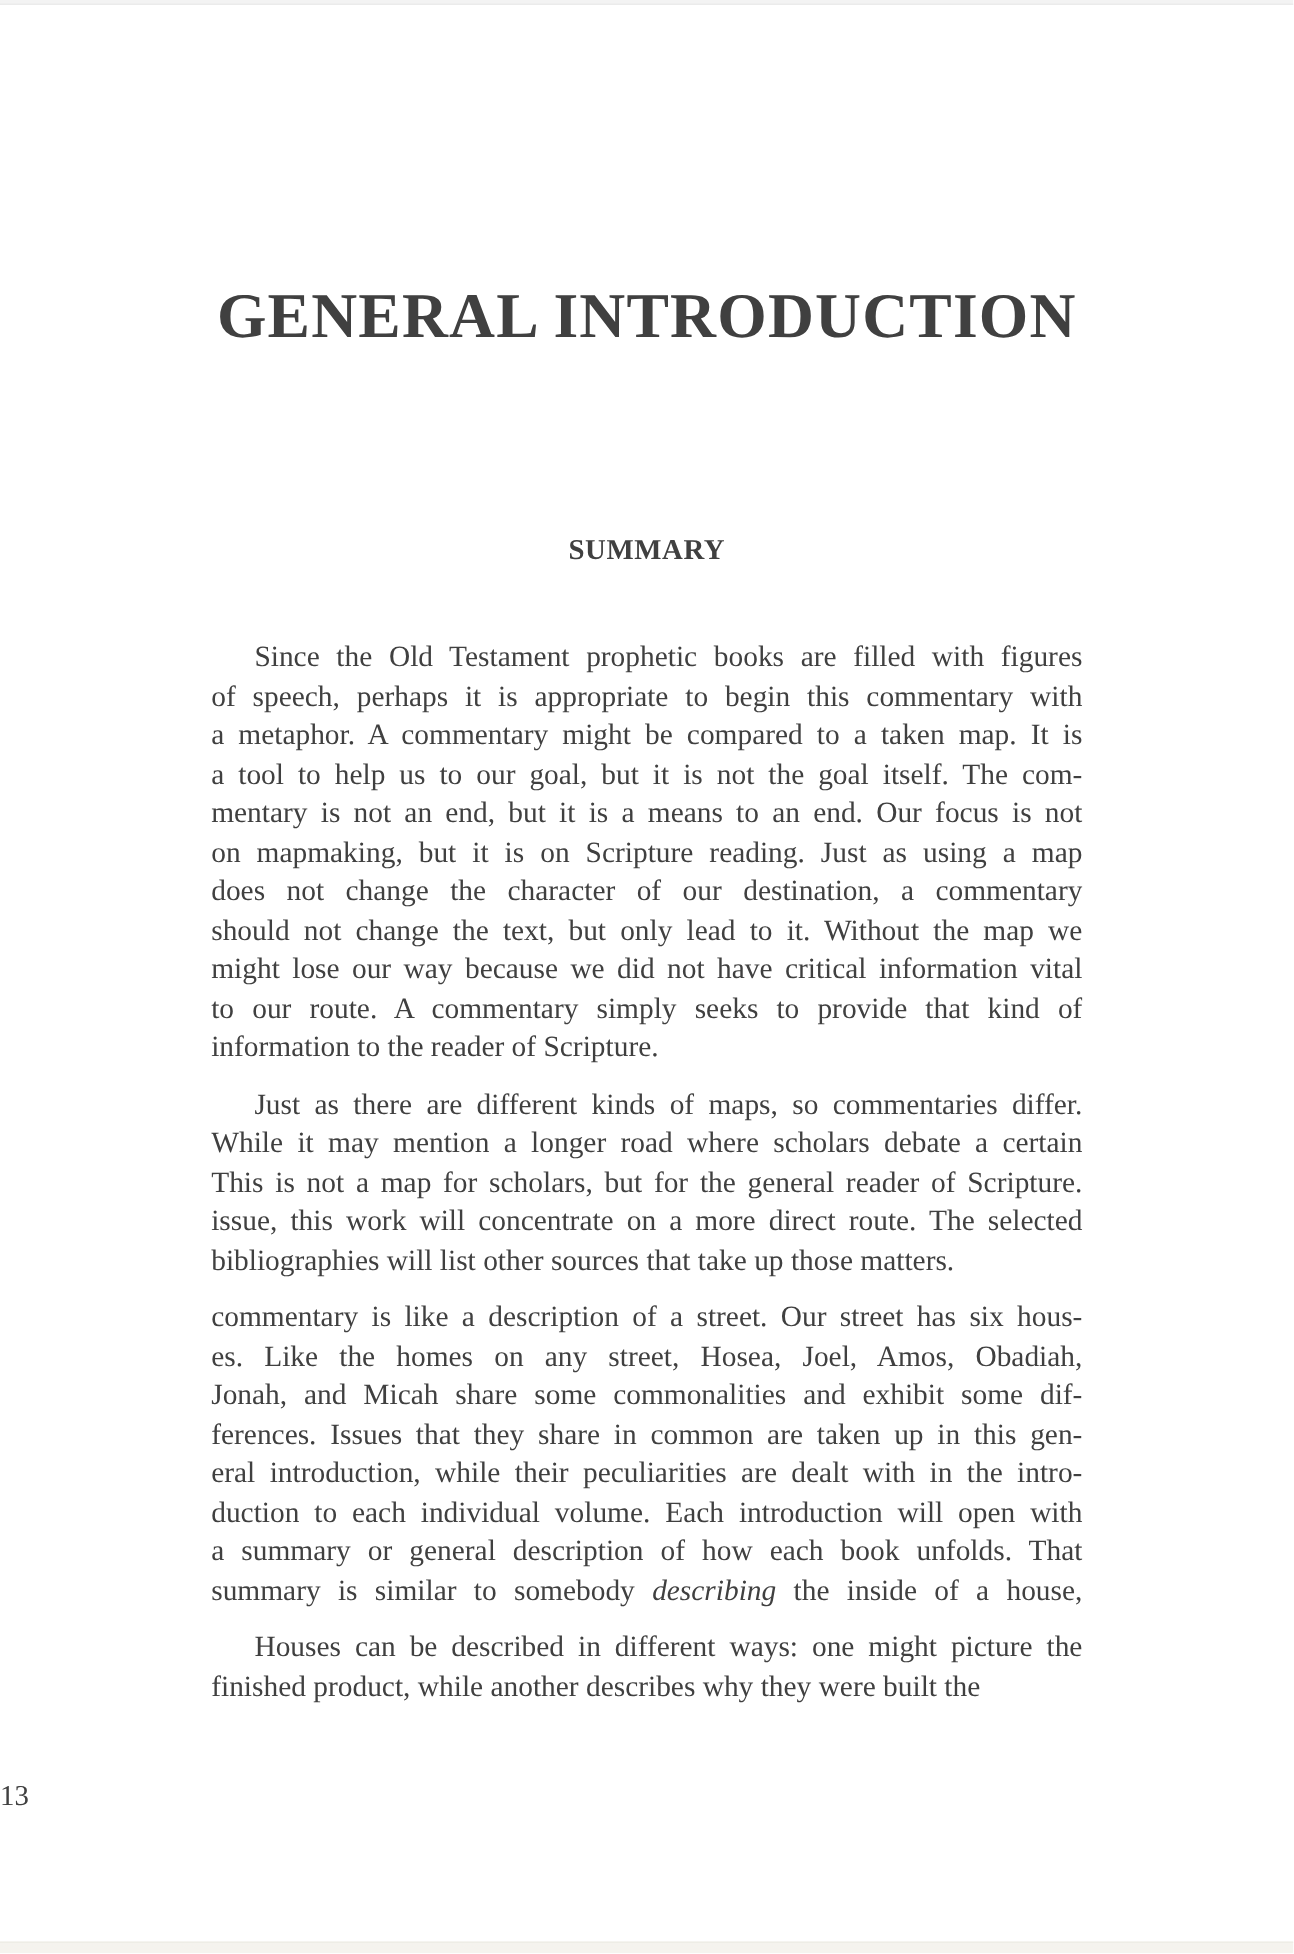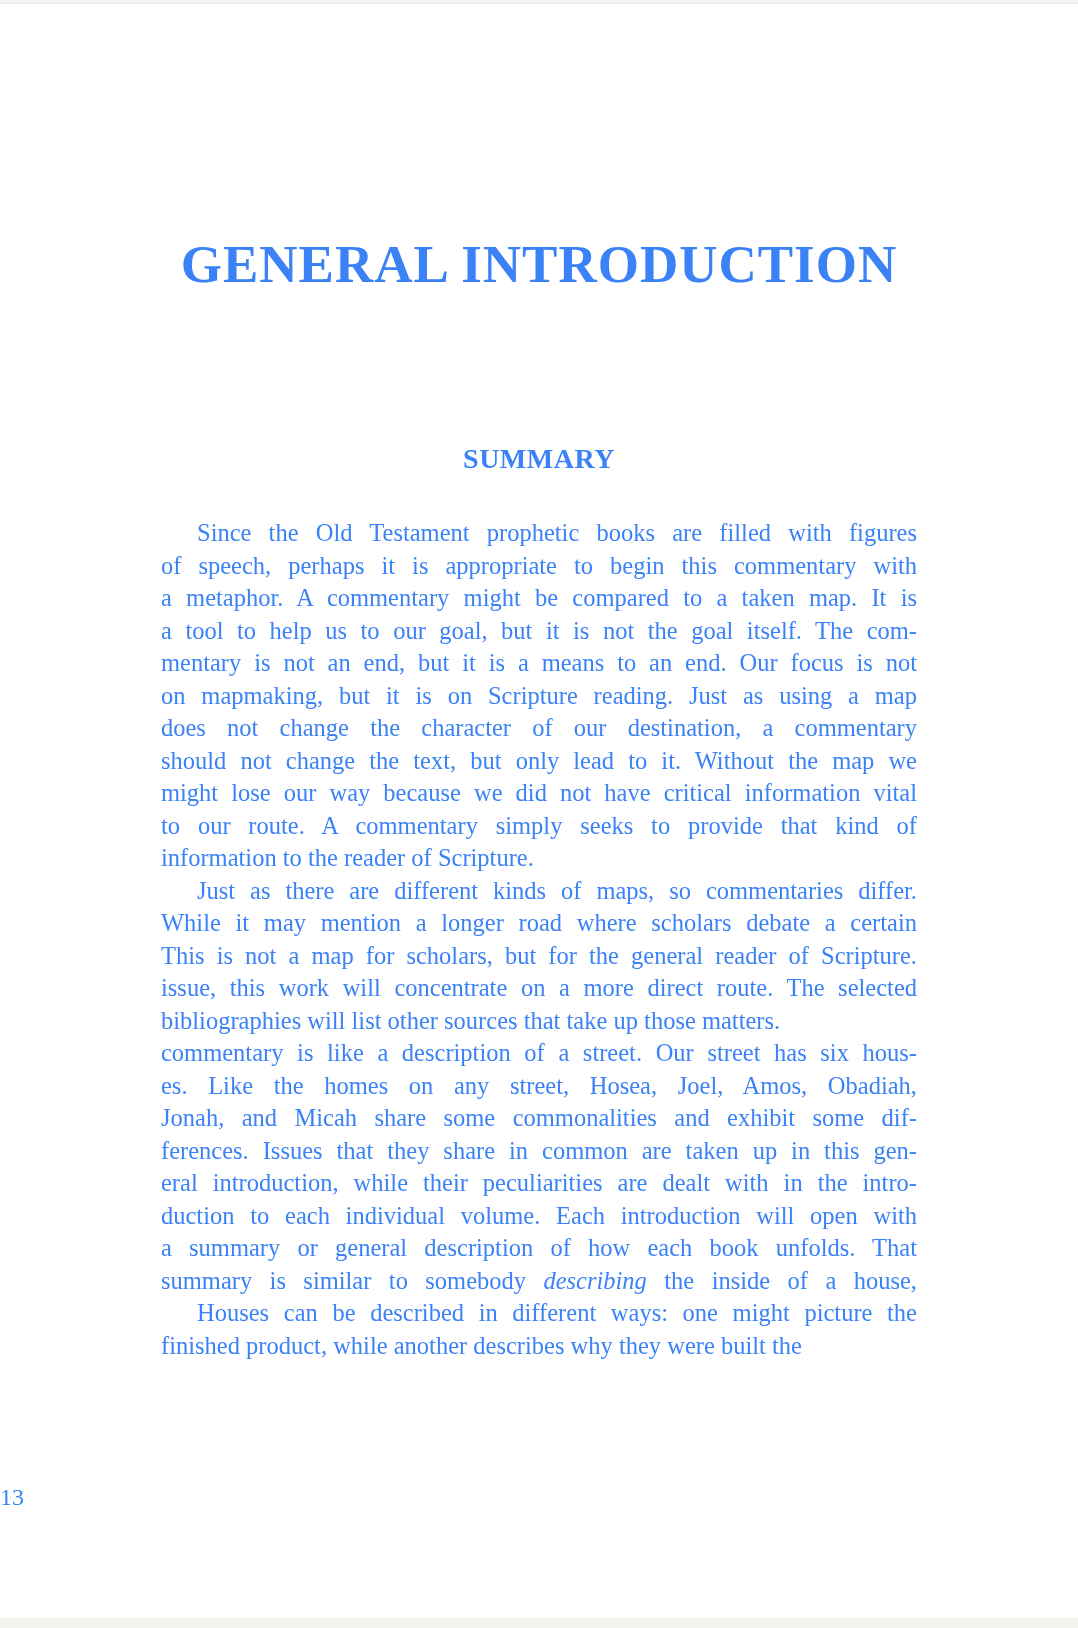--- a/index.html
+++ b/index.html
@@ -3,21 +3,21 @@
 <meta charset="utf-8">
 <style>
   html, body { margin: 0; padding: 0; background: #ffffff; }
   .page {
     position: relative;
     width: 1078px;
     height: 1628px;
     background: #ffffff;
     overflow: hidden;
     font-family: "Liberation Serif", "DejaVu Serif", serif;
-    color: #3b82f6;
+    color: #404040;
   }
   .top-strip {
     position: absolute;
     top: 0; left: 0;
     width: 100%; height: 3px;
     background: #f3f3f3;
     border-bottom: 1px solid #e9e9e9;
   }
   .bottom-strip {
     position: absolute;
@@ -36,34 +36,34 @@
     line-height: 56px;
     font-weight: 700;
     letter-spacing: 1px;
   }
   .section-heading {
     position: absolute;
     top: 444px; left: 0;
     width: 100%;
     margin: 0;
     text-align: center;
-    font-size: 28px;
+    font-size: 24px;
     line-height: 30px;
     font-weight: 700;
     letter-spacing: 0.5px;
   }
   .body-text {
     position: absolute;
     top: 517px;
     left: 161px;
     width: 756px;
     font-size: 24.5px;
     line-height: 32.5px;
   }
-  .paragraph { margin: 0; }
+  .paragraph { margin: 15px; }
   .line {
     height: 32.5px;
     overflow: hidden;
     text-align: justify;
     text-align-last: justify;
   }
   .line.first { text-indent: 36px; }
   .line.last { text-align-last: left; }
   .line em { font-style: italic; }
   .page-number {

